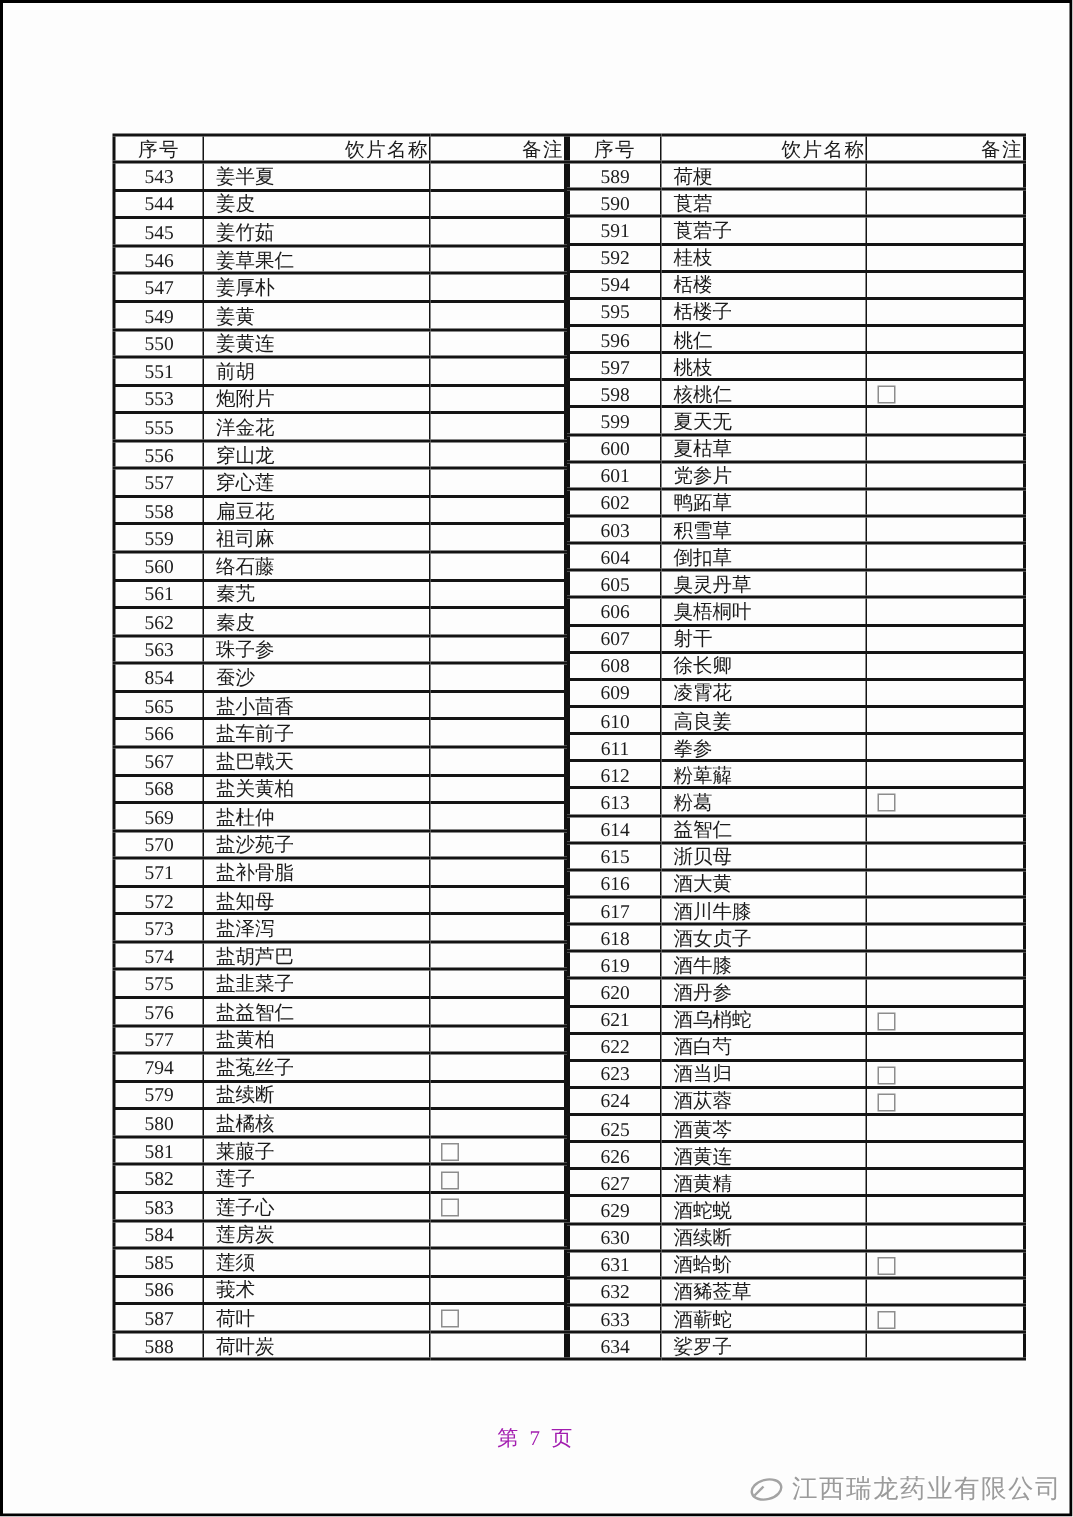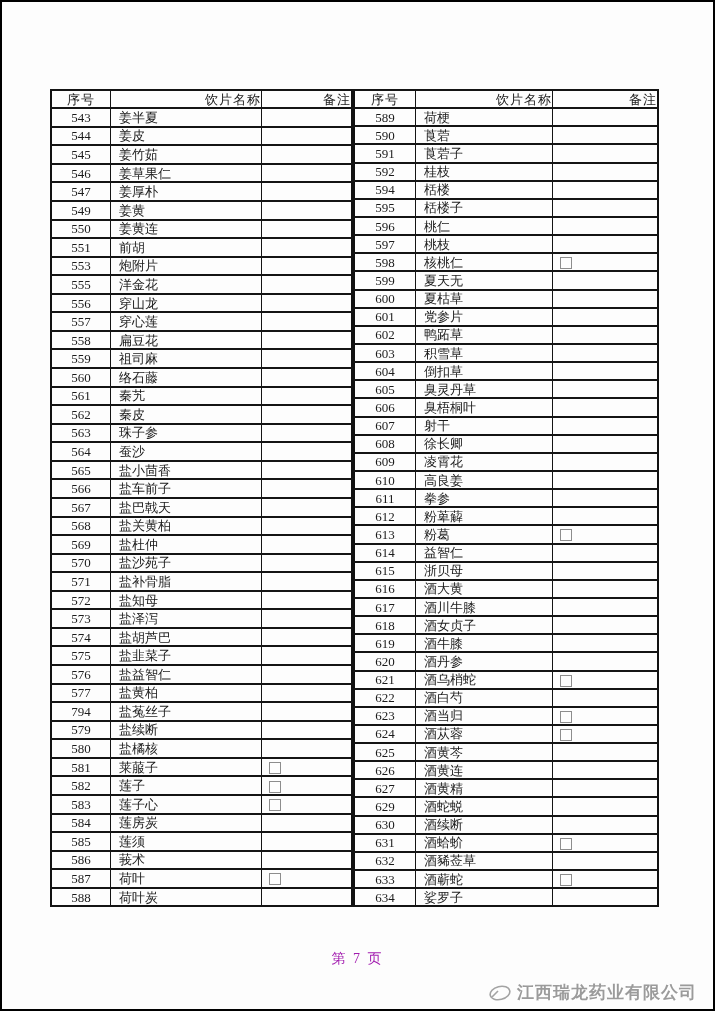--- a/index.html
+++ b/index.html
@@ -8,21 +8,21 @@
     width:715px;height:1011px;
     box-sizing:border-box;
     border:2px solid #000;
     background:#fdfdfd;
     font-family:"Liberation Serif","DejaVu Serif",serif;
     color:#1b1b1b;
     overflow:hidden;
   }
   .tables{
     position:absolute;
-    left:48px;top:87px;
+    left:73px;top:87px;
     display:flex;
     border-radius:10px;
   }
   table.med-table{
     border-collapse:collapse;
     table-layout:fixed;
   }
   .med-table th,.med-table td{
     border:1px solid #141414;
     border-top-width:2px;
@@ -63,28 +63,28 @@
     position:absolute;
     left:0;right:0;
     top:948px;
     text-align:center;
     font-size:14px;
     letter-spacing:2px;
     color:#a21caf;
   }
   .watermark{
     position:absolute;
-    right:16px;
+    right:5px;
     bottom:5px;
     display:flex;
     align-items:center;
     gap:5px;
     color:#9b9b9b;
     font-size:17px;
-    font-weight:bold;
+    font-weight:normal;
     letter-spacing:1px;
     text-shadow:1px 1px 0 #ffffff;
   }
   .watermark svg{display:block;}
 </style>
 </head>
 <body>
 
 <div class="page">
 
@@ -182,21 +182,21 @@
             <td class="c-no">562</td>
             <td class="c-name">秦皮</td>
             <td class="c-note"></td>
           </tr>
           <tr>
             <td class="c-no">563</td>
             <td class="c-name">珠子参</td>
             <td class="c-note"></td>
           </tr>
           <tr>
-            <td class="c-no">564</td>
+            <td class="c-no">854</td>
             <td class="c-name">蚕沙</td>
             <td class="c-note"></td>
           </tr>
           <tr>
             <td class="c-no">565</td>
             <td class="c-name">盐小茴香</td>
             <td class="c-note"></td>
           </tr>
           <tr>
             <td class="c-no">566</td>

